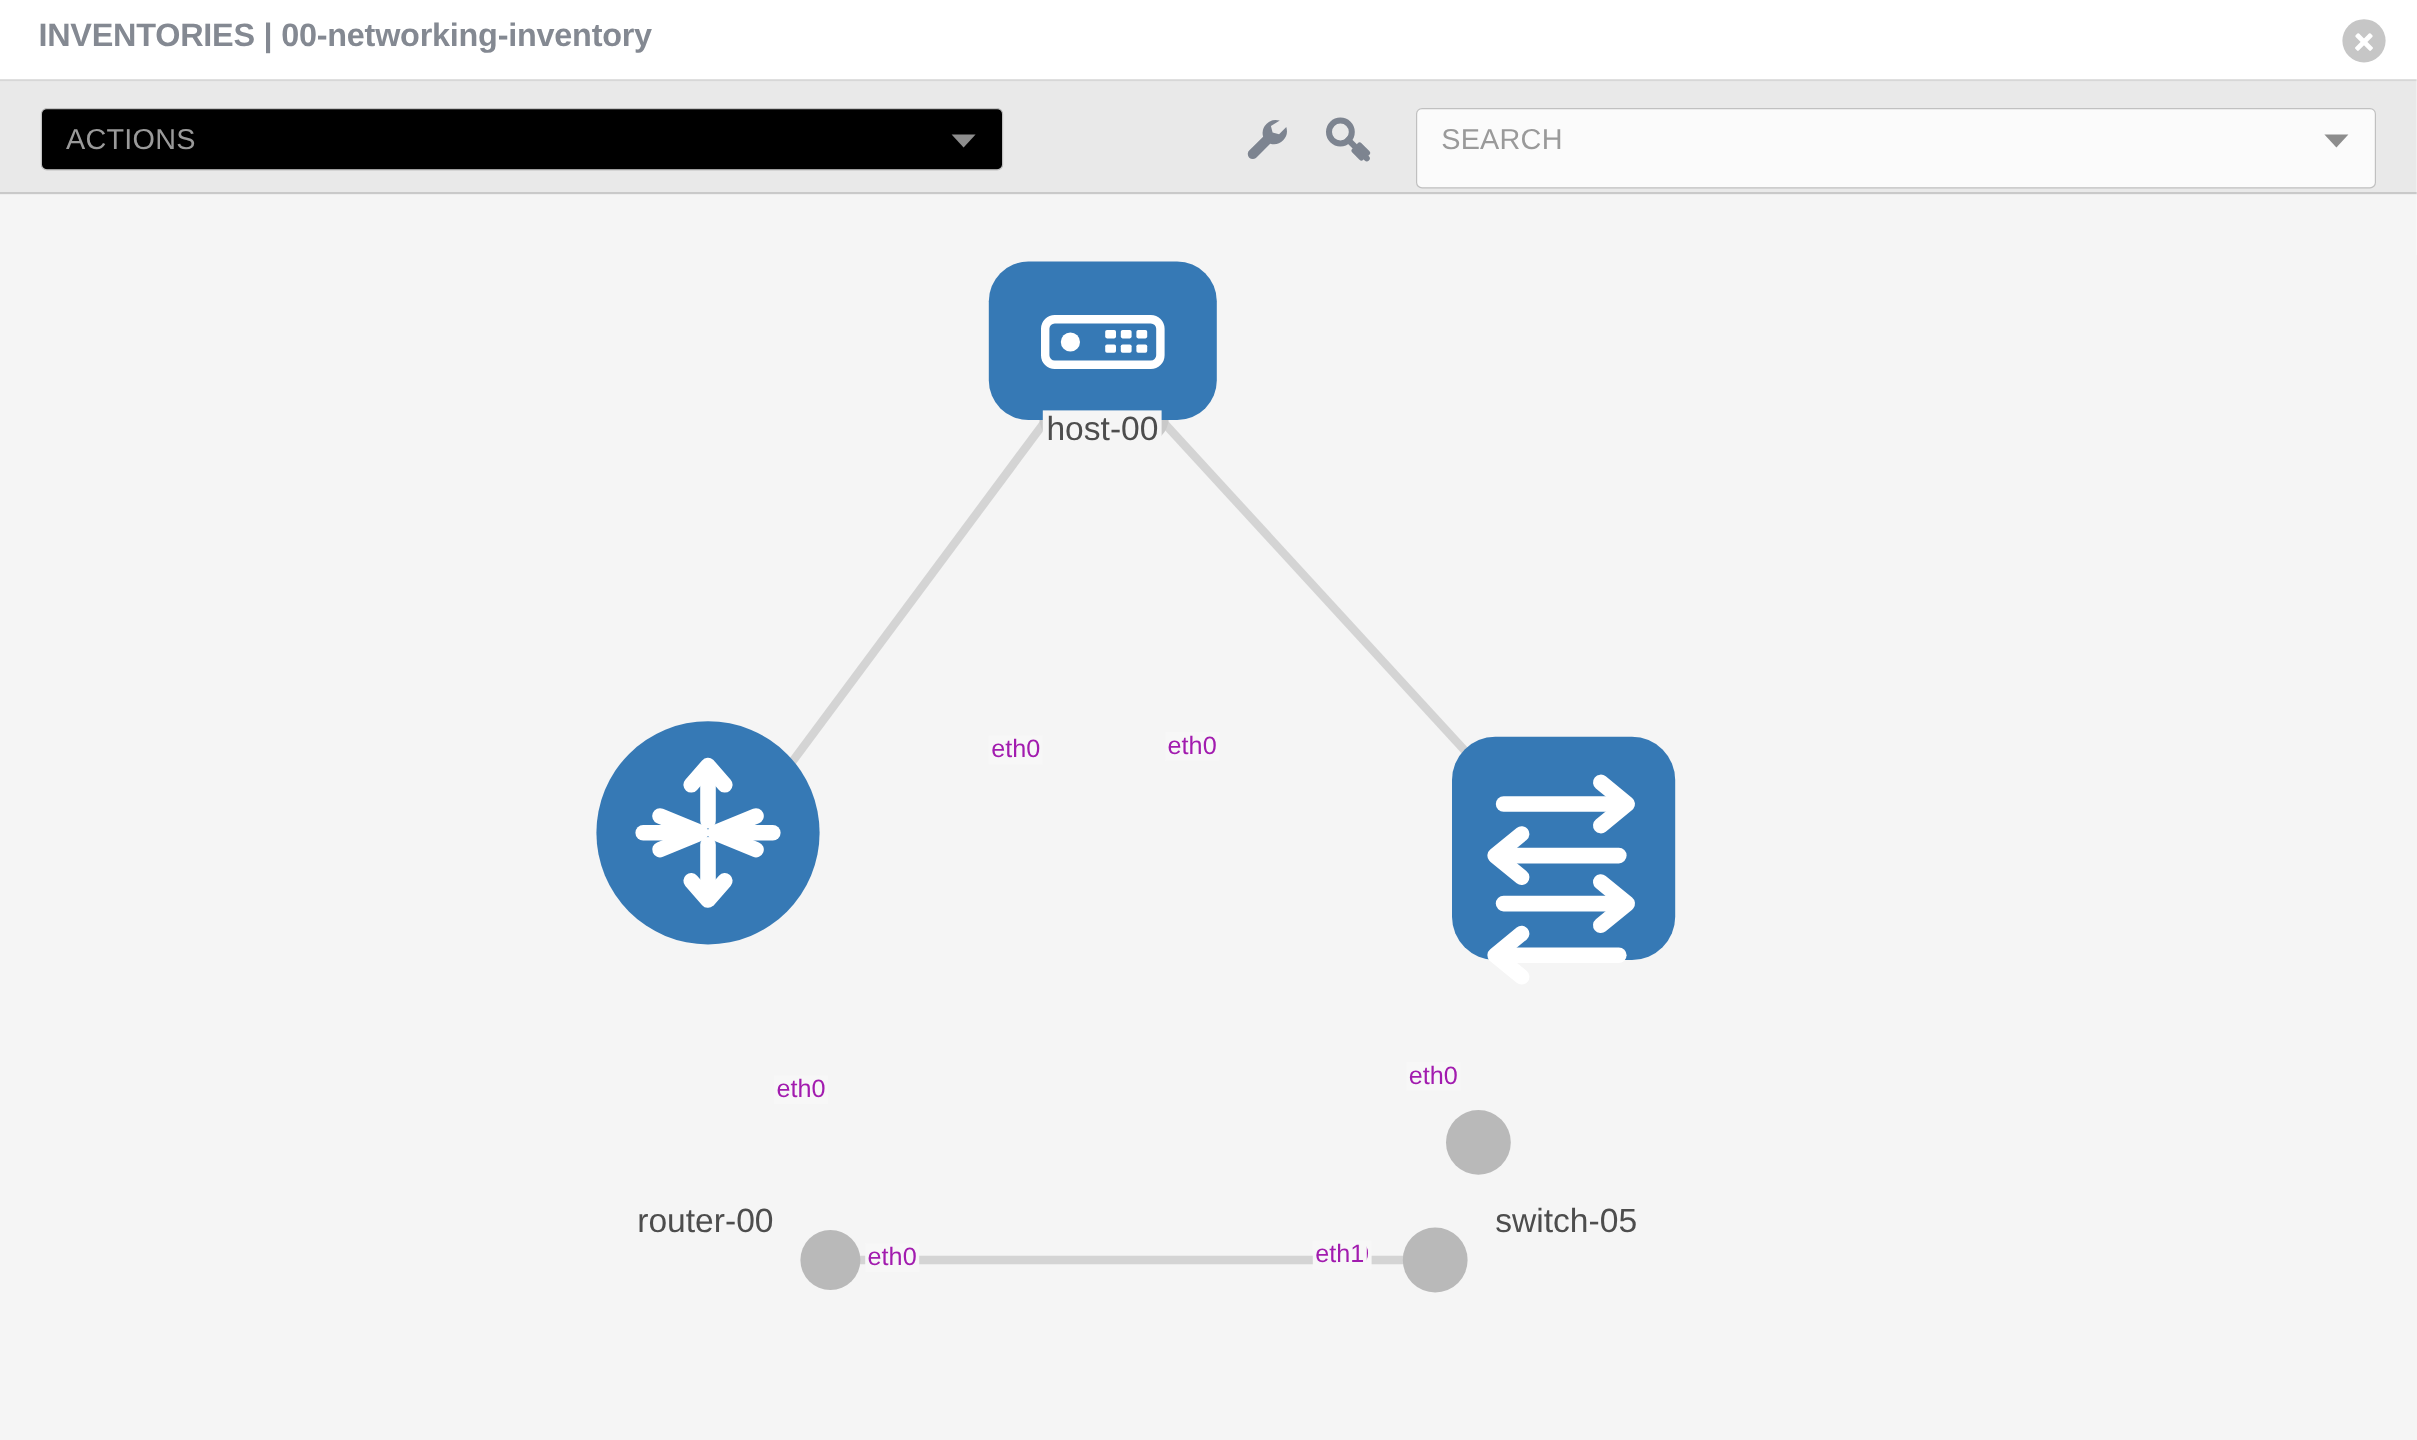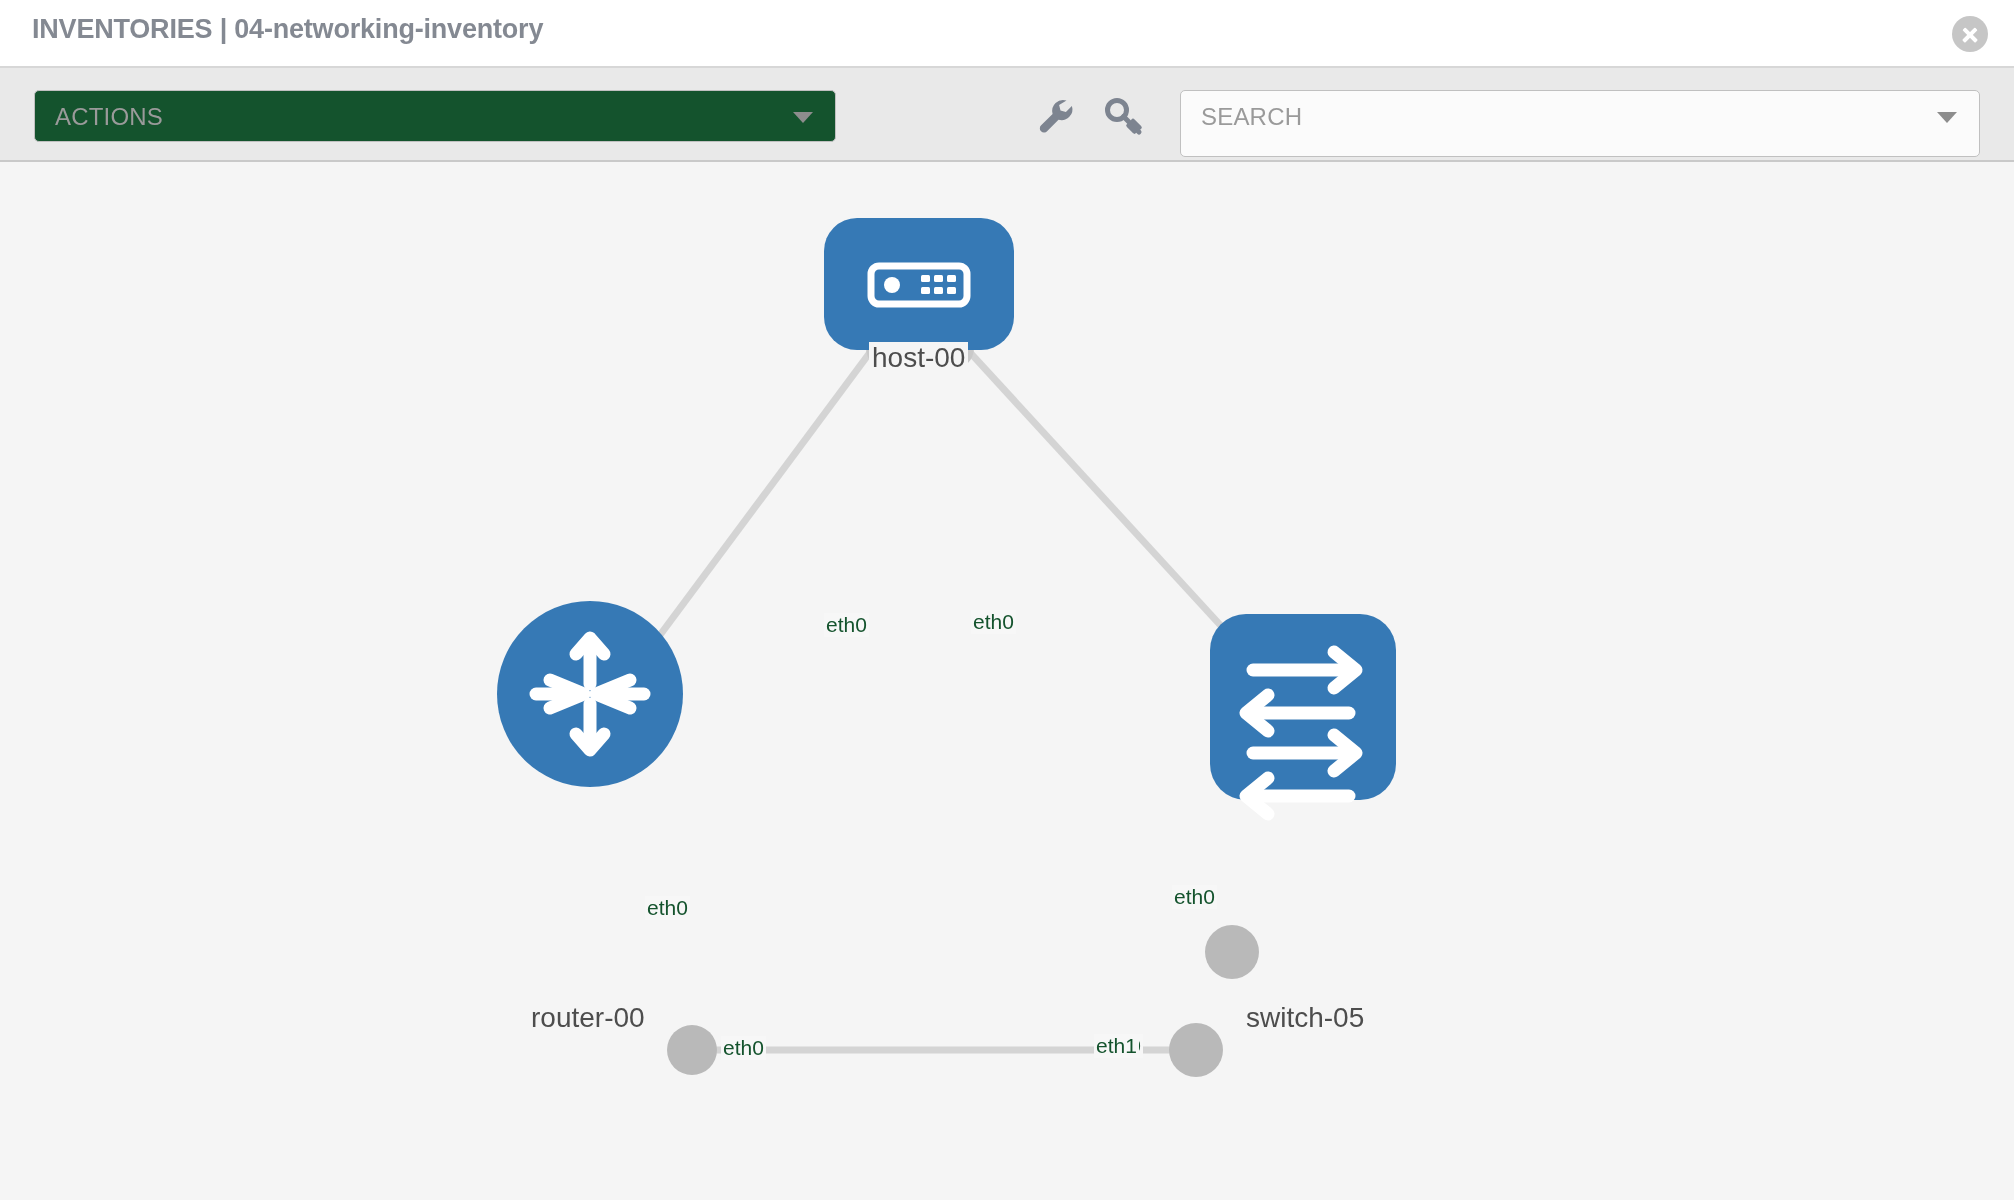--- a/index.html
+++ b/index.html
@@ -45,21 +45,21 @@
   
   .toolbar {
     position: absolute; left: 0; top: 68px;
     width: 2014px; height: 94px;
     background: #e9e9e9;
     border-bottom: 2px solid #c9c9c9;
   }
   .actions-select {
     position: absolute; left: 34px; top: 22px;
     width: 802px; height: 52px;
-    background: #14532d;
+    background: #000000;
     border: 1px solid #c0c0c0;
     border-radius: 5px;
   }
   .actions-select .sel-label {
     position: absolute; left: 20px; top: 12px;
     font-size: 24px; color: #9a9a9a;
     letter-spacing: 0.2px;
   }
   .caret {
     position: absolute; right: 22px; top: 21px;
@@ -103,21 +103,21 @@
 
   .node-label {
     position: absolute;
     font-size: 28px; color: #4d4d4d;
     background: #f5f5f5;
     padding: 0 3px;
     white-space: nowrap;
   }
   .edge-label {
     position: absolute;
-    font-size: 21px; color: #14532d;
+    font-size: 21px; color: #a21caf;
     background: #f7f7f7;
     padding: 0 2px;
     white-space: nowrap;
   }
 
   
   .zoom-panel {
     position: absolute; left: 1619px; top: 1078px;
     width: 395px; height: 122px;
     background: #ffffff;
@@ -157,21 +157,21 @@
   }
   .zoom-plus::before { left: 0; top: 10px; width: 26px; height: 6px; }
   .zoom-plus::after  { left: 10px; top: 0; width: 6px; height: 26px; }
 </style>
 </head>
 <body>
 
 <div id="app">
 
   <div class="header">
-    <div class="page-title">INVENTORIES | 04-networking-inventory</div>
+    <div class="page-title">INVENTORIES | 00-networking-inventory</div>
     <div class="close-btn"></div>
   </div>
 
   <div class="toolbar">
 
     <div class="actions-select">
       <span class="sel-label">ACTIONS</span>
       <span class="caret"></span>
     </div>
 

